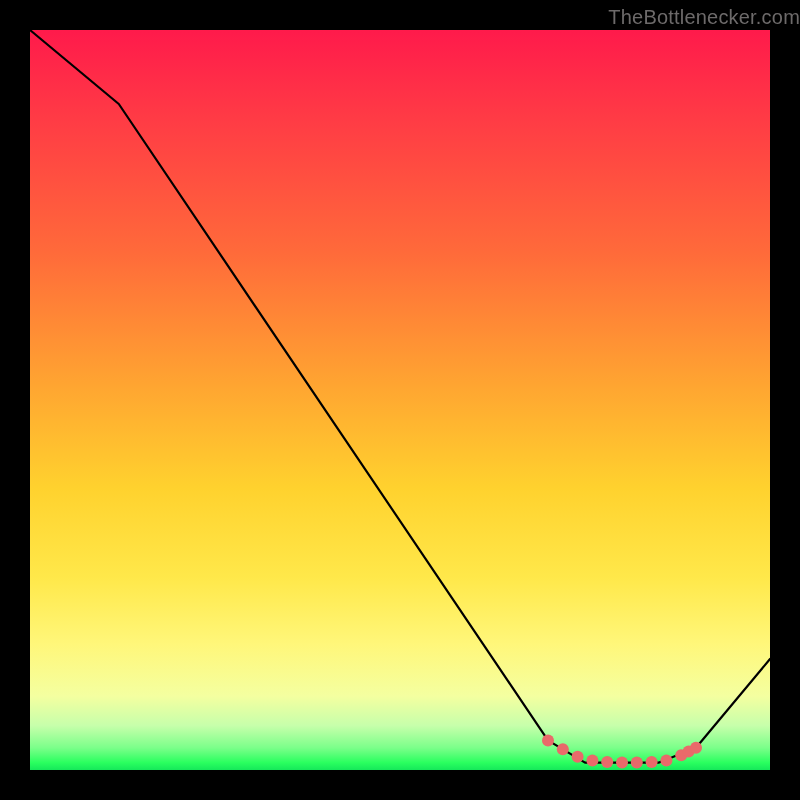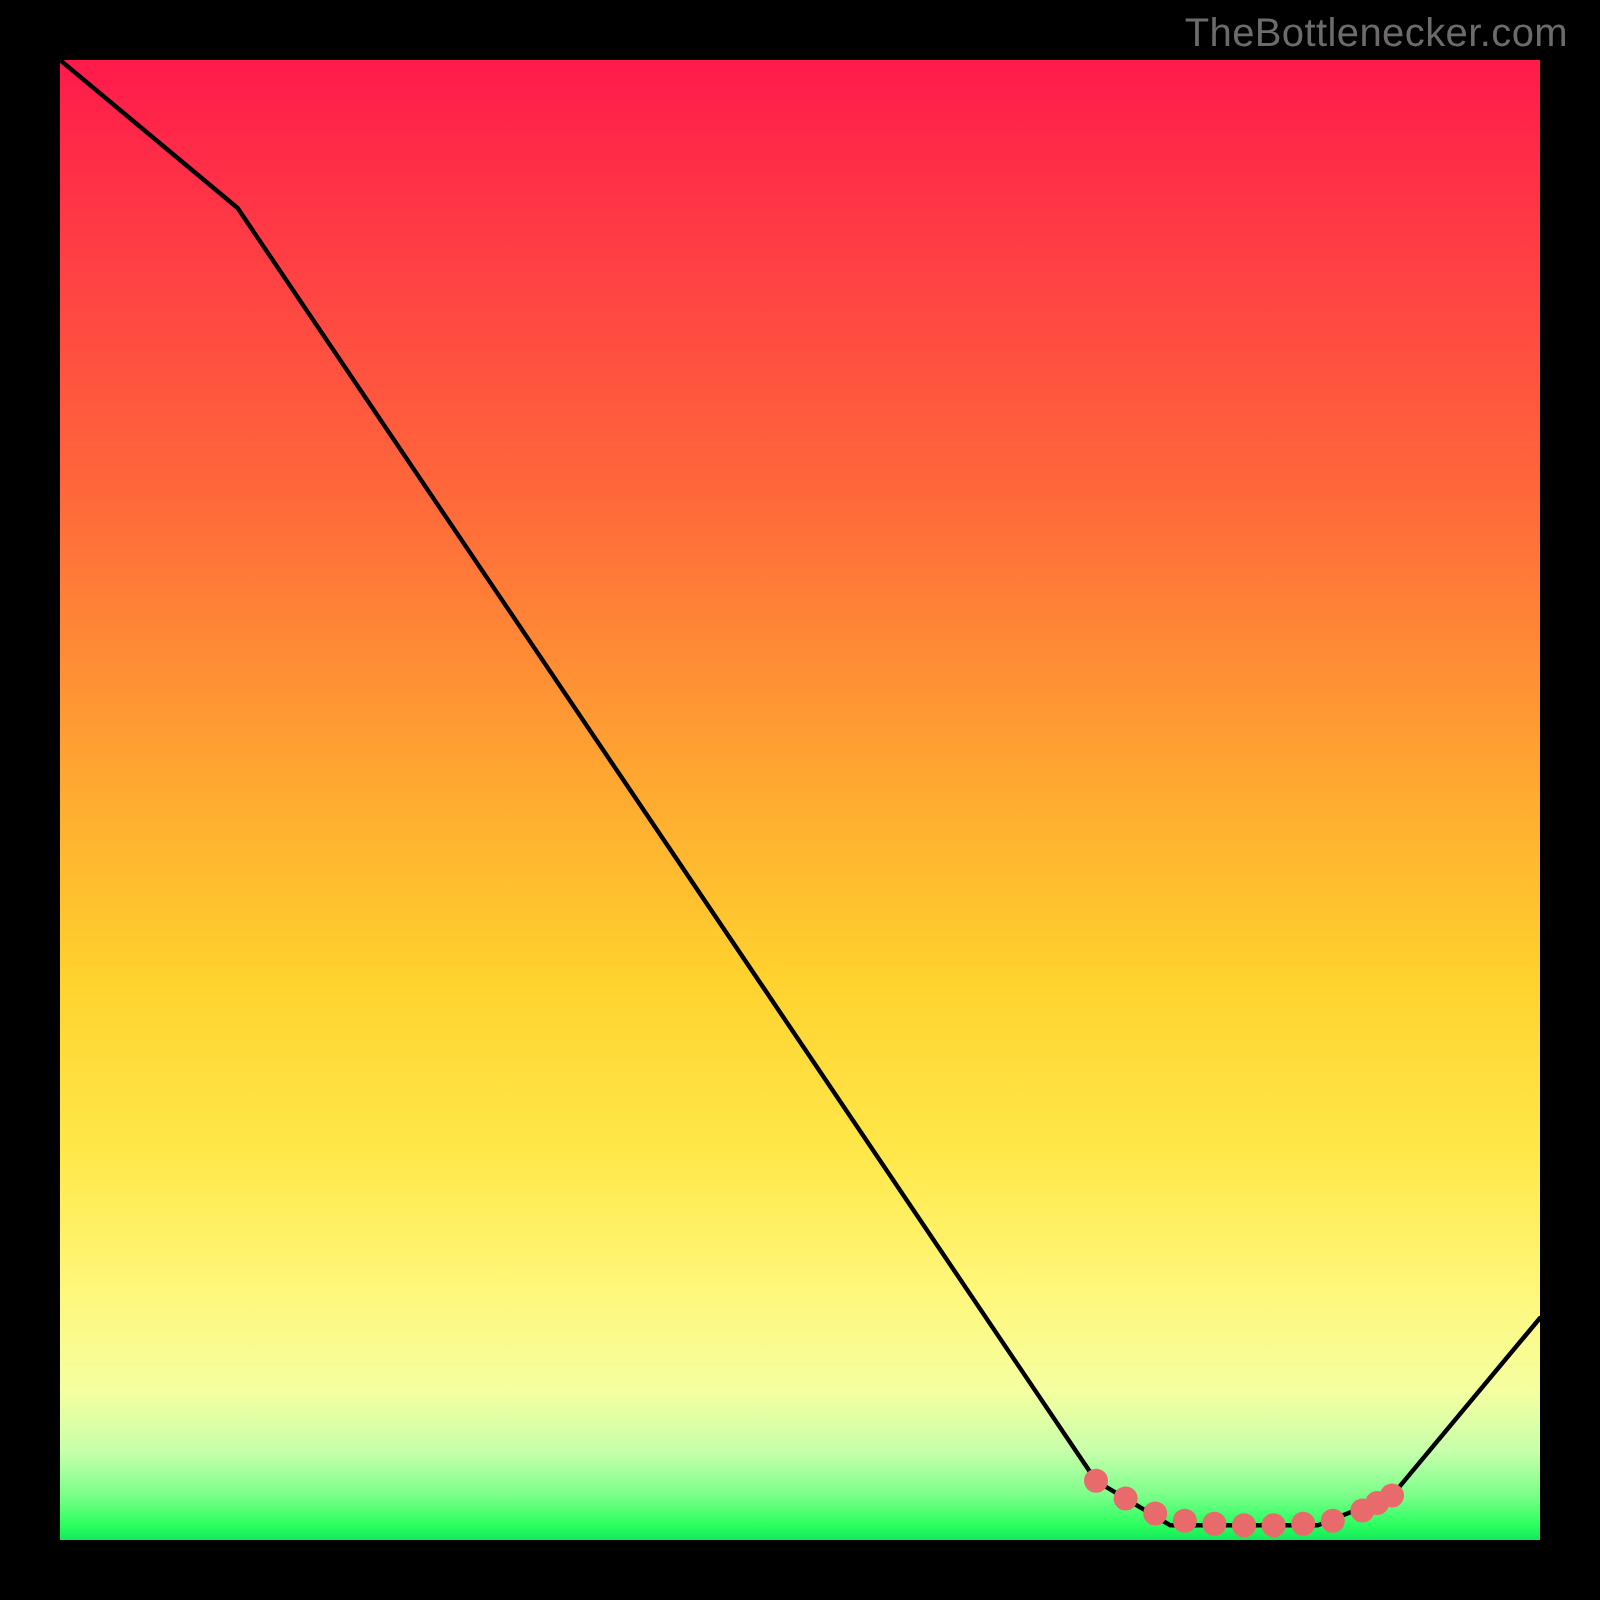--- a/index.html
+++ b/index.html
@@ -36,21 +36,21 @@
       #f4ffa0 90%,
       #c7ffab 94%,
       #7bff8a 97%,
       #2aff5f 99%,
       #15e85a 100%
     );
   }
   .watermark {
     position: absolute;
     top: 6px;
-    right: 16px;
+    right: 0;
     color: #6d6a6a;
     font-size: 20px;
     font-weight: 500;
     letter-spacing: 0.2px;
   }
   svg.curve {
     position: absolute;
     left: 0;
     top: 0;
     width: 740px;

